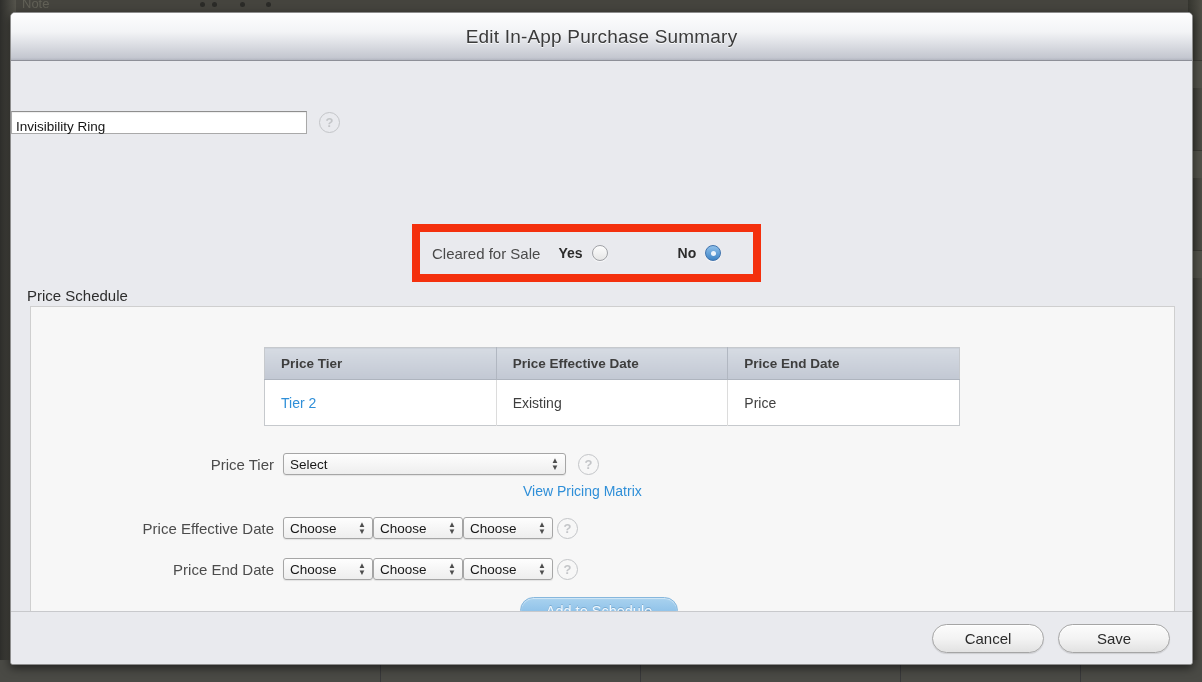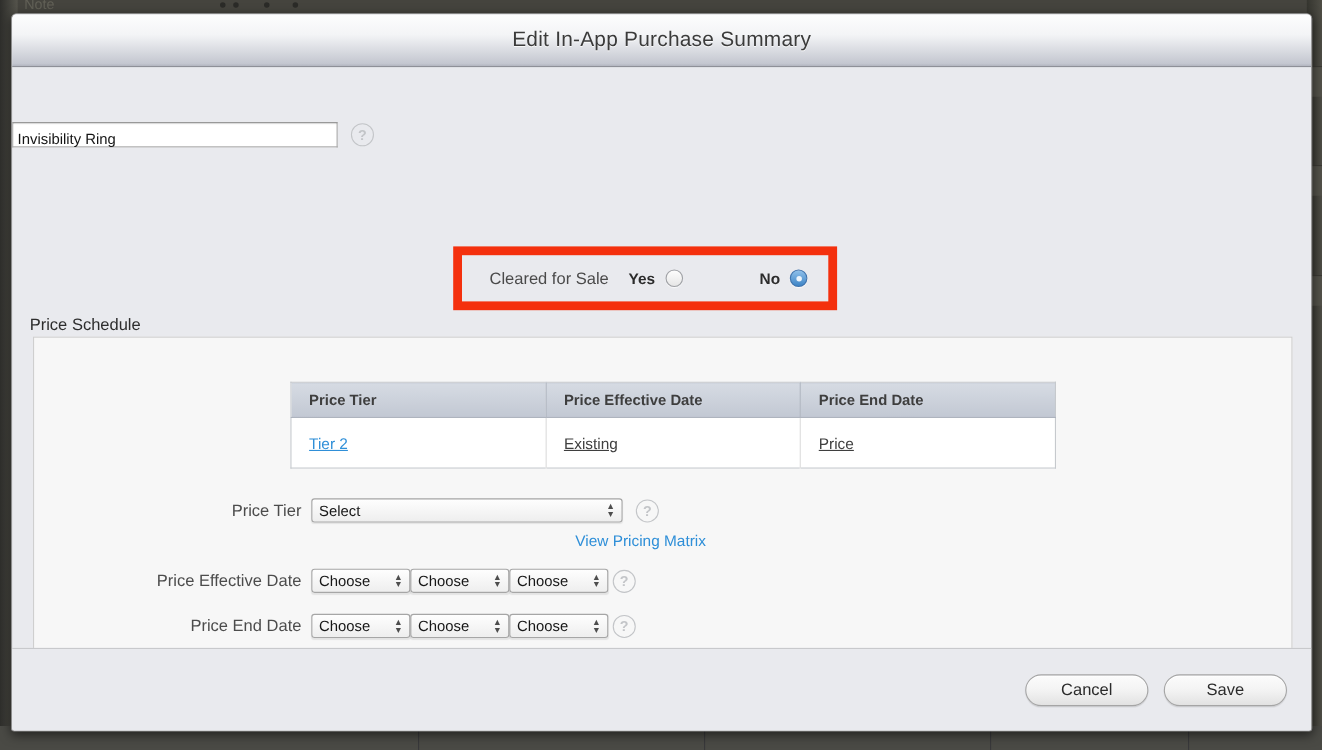--- a/index.html
+++ b/index.html
@@ -92,21 +92,21 @@
 
   
   #annotation-box {
     position: absolute; left: 401px; top: 163px;
     width: 349px; height: 58px;
     border: 8px solid #f4300d;
     background: #e9eaee;
   }
   #cleared-row {
     position: absolute; left: 0; top: 0; right: 0; bottom: 0;
-    display: flex; align-items: center; padding-left: 25px;
+    display: flex; align-items: center; padding-left: 12px;
   }
   #cleared-row .cfs-label { font-size: 15px; color: #4a4a4a; }
   .radio-group { display: flex; align-items: center; margin-left: 18px; }
   .radio-group .rlabel {
     font-size: 14px; font-weight: bold; color: #2c2c2c; margin-right: 9px;
   }
   .radio {
     width: 16px; height: 16px; border-radius: 50%;
     border: 1px solid #a0a2a6;
     background: linear-gradient(to bottom, #fdfdfd, #e6e6e6);
@@ -146,21 +146,21 @@
     background: linear-gradient(to bottom, #d6dbe3, #c2c8d3);
     border-right: 1px solid #b1b7c1;
     border-bottom: 1px solid #aeb4be;
     font-size: 13.5px; font-weight: bold; color: #3e3e3e;
     text-align: left; padding: 8px 0 8px 16px; height: 30px;
   }
   #price-table th:last-child { border-right: none; }
   #price-table td {
     border-right: 1px solid #dcdcdc;
     font-size: 14px; color: #3f3f3f;
-    padding: 8px 0 8px 16px; height: 46px; background: #fff; text-decoration: underline;
+    padding: 8px 0 8px 16px; height: 46px; background: #fff;
   }
   #price-table td:last-child { border-right: none; }
   #price-table td.link { color: #2f8fd8; }
   .col-a { width: 232px; } .col-b { width: 232px; } .col-c { width: 232px; }
 
   
   .lower-label {
     width: 252px; text-align: right; font-size: 15px; color: #4c4c4c;
     padding-right: 9px;
   }
@@ -194,21 +194,21 @@
     background: linear-gradient(to bottom, #a9d2ef, #7cb6e4);
     border: 1px solid #86b7dd;
     color: #f2f8fd; font-size: 14.5px;
     display: flex; align-items: center; justify-content: center;
     text-shadow: 0 -1px 0 rgba(70,120,160,.35);
     box-shadow: 0 1px 1px rgba(255,255,255,.5) inset;
   }
 
   
   #footer {
-    position: absolute; left: 0; bottom: 0; width: 100%; height: 76px;
+    position: absolute; left: 0; bottom: 0; width: 100%; height: 54px;
     background: #e9eaee; border-top: 1px solid #c8c9cc;
     display: flex; align-items: center; justify-content: flex-end;
     padding-right: 22px;
   }
   .push-btn {
     height: 29px; min-width: 112px; border-radius: 15px;
     background: linear-gradient(to bottom, #fcfcfc 0%, #f3f3f3 50%, #e2e2e2 100%);
     border: 1px solid #a5a5a5;
     font-size: 15px; color: #2b2b2b;
     display: flex; align-items: center; justify-content: center;

